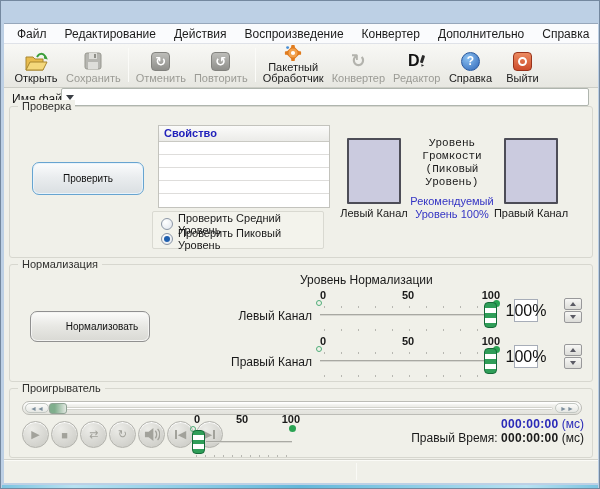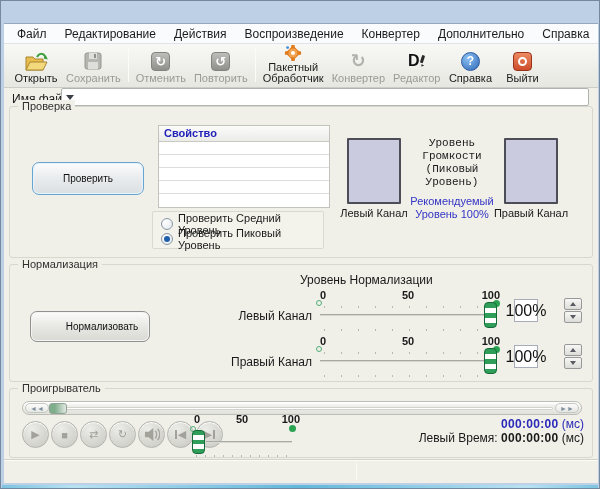--- a/index.html
+++ b/index.html
@@ -452,21 +452,21 @@
         <span class="tick-label vt-100">100</span>
         <div class="start-circle"></div>
         <div class="end-dot"></div>
         <div class="vol-handle"></div>
         <div class="vol-track"></div>
         <div class="vol-dots"></div>
       </div>
 
       <div class="times">
         <div><span class="t-blue t-bold">000:00:00</span><span class="t-blue"> (мс)</span></div>
-        <div><span class="t-black">Левый Время: </span><span class="t-black t-bold">000:00:00</span><span class="t-black"> (мс)</span></div>
+        <div><span class="t-black">Правый Время: </span><span class="t-black t-bold">000:00:00</span><span class="t-black"> (мс)</span></div>
       </div>
     </div>
 
     <div class="statusbar">
       <div class="status-divider"></div>
     </div>
 
   </div>
 </div>
 

